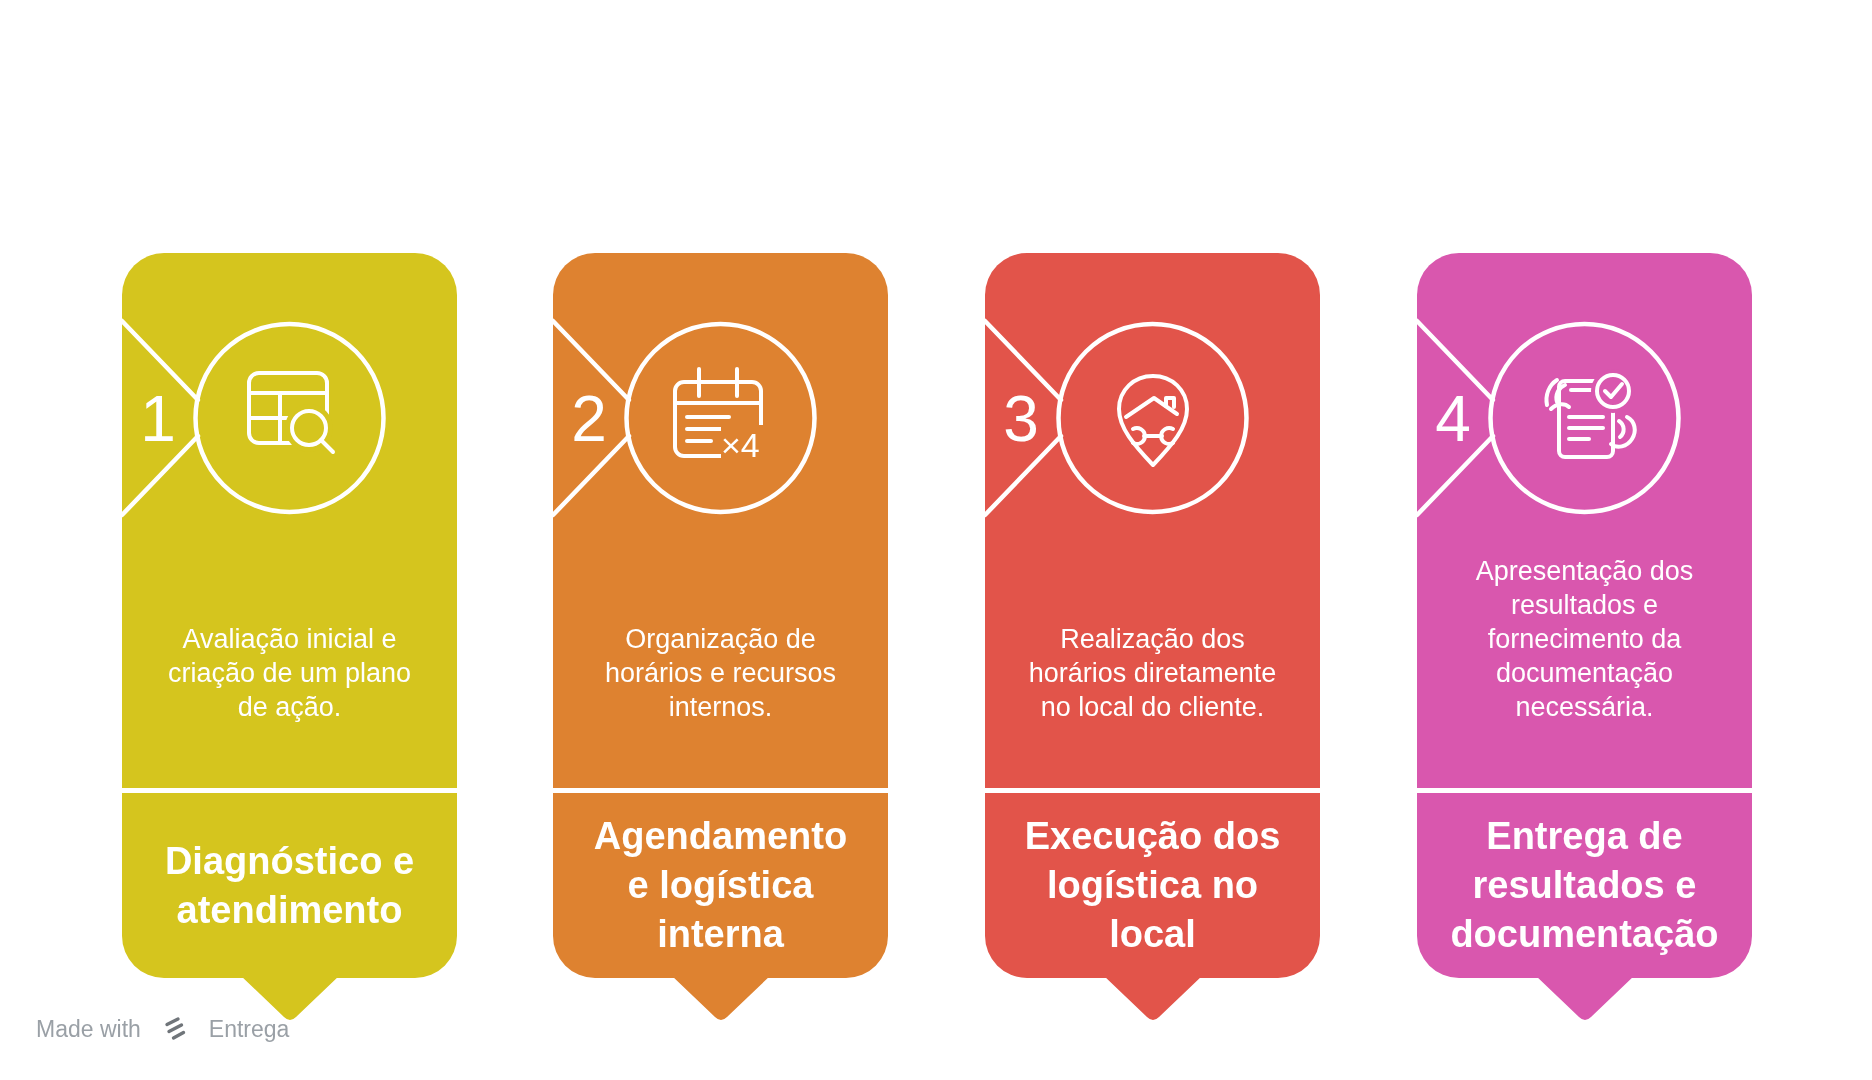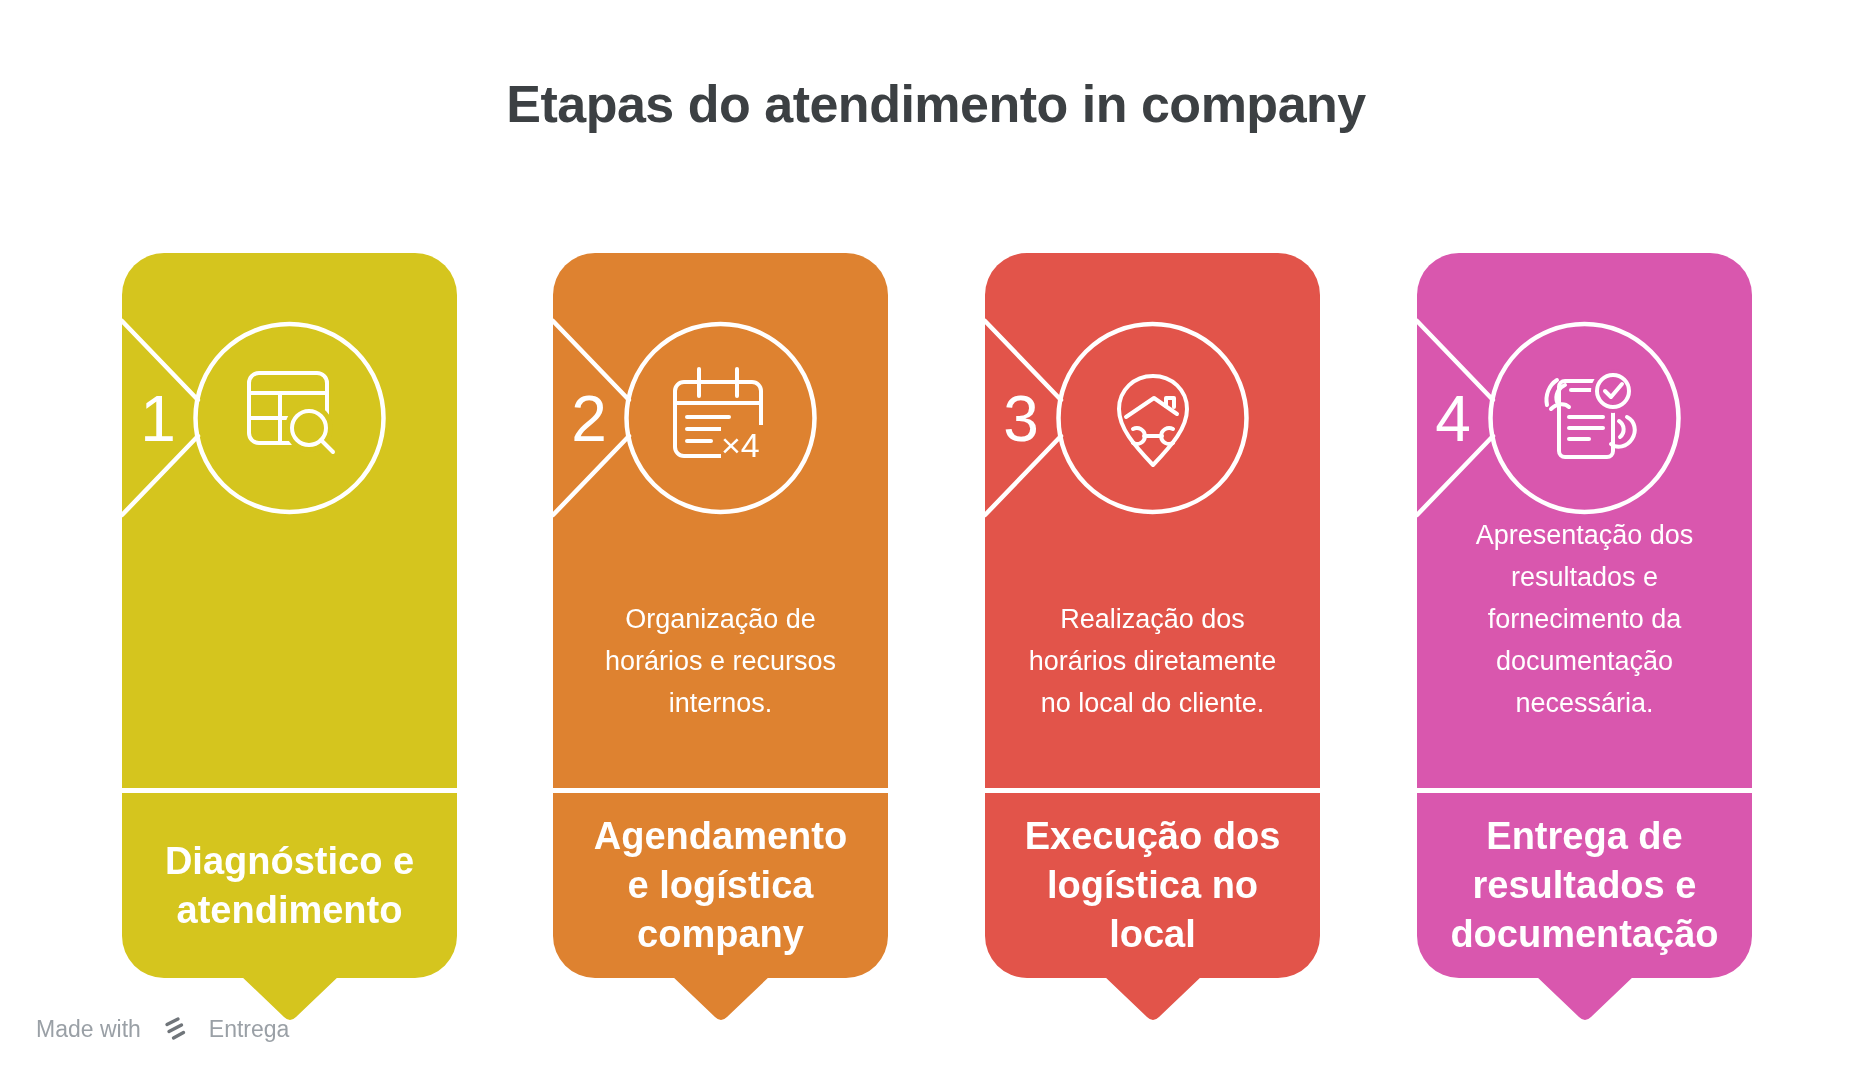--- a/index.html
+++ b/index.html
@@ -14,21 +14,21 @@
   }
   .card { position:absolute; top:253px; width:335px; height:775px; }
   .card-body { position:absolute; left:0; top:0; width:335px; height:725px; border-radius:42px; }
   .deco { position:absolute; left:0; top:0; overflow:visible; }
   .num {
     position:absolute; left:0; top:134px; width:72px; text-align:center;
     font-size:64px; line-height:64px; font-weight:400; color:#ffffff;
   }
   .desc {
     position:absolute; left:16px; right:16px; bottom:254px;
-    text-align:center; color:#ffffff; font-size:27px; line-height:42px;
+    text-align:center; color:#ffffff; font-size:27px; line-height:34px;
     white-space:pre-line;
   }
   .divider { position:absolute; top:535px; left:0; width:100%; height:5px; background:#ffffff; }
   .title-zone {
     position:absolute; top:540px; left:0; width:100%; height:185px;
     display:flex; align-items:center; justify-content:center;
   }
   .step-title {
     font-size:38px; font-weight:bold; color:#ffffff; text-align:center;
     line-height:49px; white-space:pre-line;
@@ -38,41 +38,43 @@
     position:absolute; left:36px; top:1014px; display:flex; align-items:center;
     gap:21px; color:#9aa0a6; font-size:23px;
   }
   .wm-text { line-height:30px; }
 </style>
 </head>
 <body>
 
 <div class="canvas">
 
-  <div class="main-title">Etapas do atendimento in company</div>
 
   <div class="card" style="left:122px">
     <div class="card-body" style="background-color: rgb(213, 197, 30);">
       <svg class="deco" width="335" height="345" viewBox="0 0 335 345" style="color: rgb(213, 197, 30);">
         <g stroke="#ffffff" stroke-width="4.5" fill="none" stroke-linecap="round" stroke-linejoin="round">
           <path d="M0,68 L76,147"></path>
           <path d="M0,262 L76,183"></path>
           <circle cx="167.5" cy="165" r="94"></circle>
           <g transform="translate(127,118)" stroke-width="4">
             <rect x="0" y="2" width="78" height="70" rx="10"></rect>
             <path d="M0,22 H78"></path>
             <path d="M31,22 V72"></path>
             <path d="M0,47 H44"></path>
             <circle cx="60" cy="57" r="24" fill="currentColor" stroke="none"></circle>
             <circle cx="60" cy="57" r="17"></circle>
             <path d="M72,69 L84,81"></path>
           </g>
         </g>
       </svg>
       <div class="num">1</div>
+      <div class="desc">Avaliação inicial e
+criação de um plano
+de ação.</div>
       <div class="divider"></div>
       <div class="title-zone">
         <div class="step-title">Diagnóstico e
 atendimento</div>
       </div>
     </div>
     <svg class="tail" width="100" height="50" viewBox="0 0 100 50">
       <path d="M0,0 H100 L56,42 Q50,48 44,42 Z" style="fill: rgb(213, 197, 30);"></path>
     </svg>
   </div>
@@ -98,21 +100,21 @@
         </g>
       </svg>
       <div class="num">2</div>
       <div class="desc">Organização de
 horários e recursos
 internos.</div>
       <div class="divider"></div>
       <div class="title-zone">
         <div class="step-title">Agendamento
 e logística
-company</div>
+interna</div>
       </div>
     </div>
     <svg class="tail" width="100" height="50" viewBox="0 0 100 50">
       <path d="M0,0 H100 L56,42 Q50,48 44,42 Z" style="fill: rgb(222, 130, 48);"></path>
     </svg>
   </div>
 
   <div class="card" style="left:985px">
     <div class="card-body" style="background-color: rgb(226, 84, 74);">
       <svg class="deco" width="335" height="345" viewBox="0 0 335 345" style="color: rgb(226, 84, 74);">

